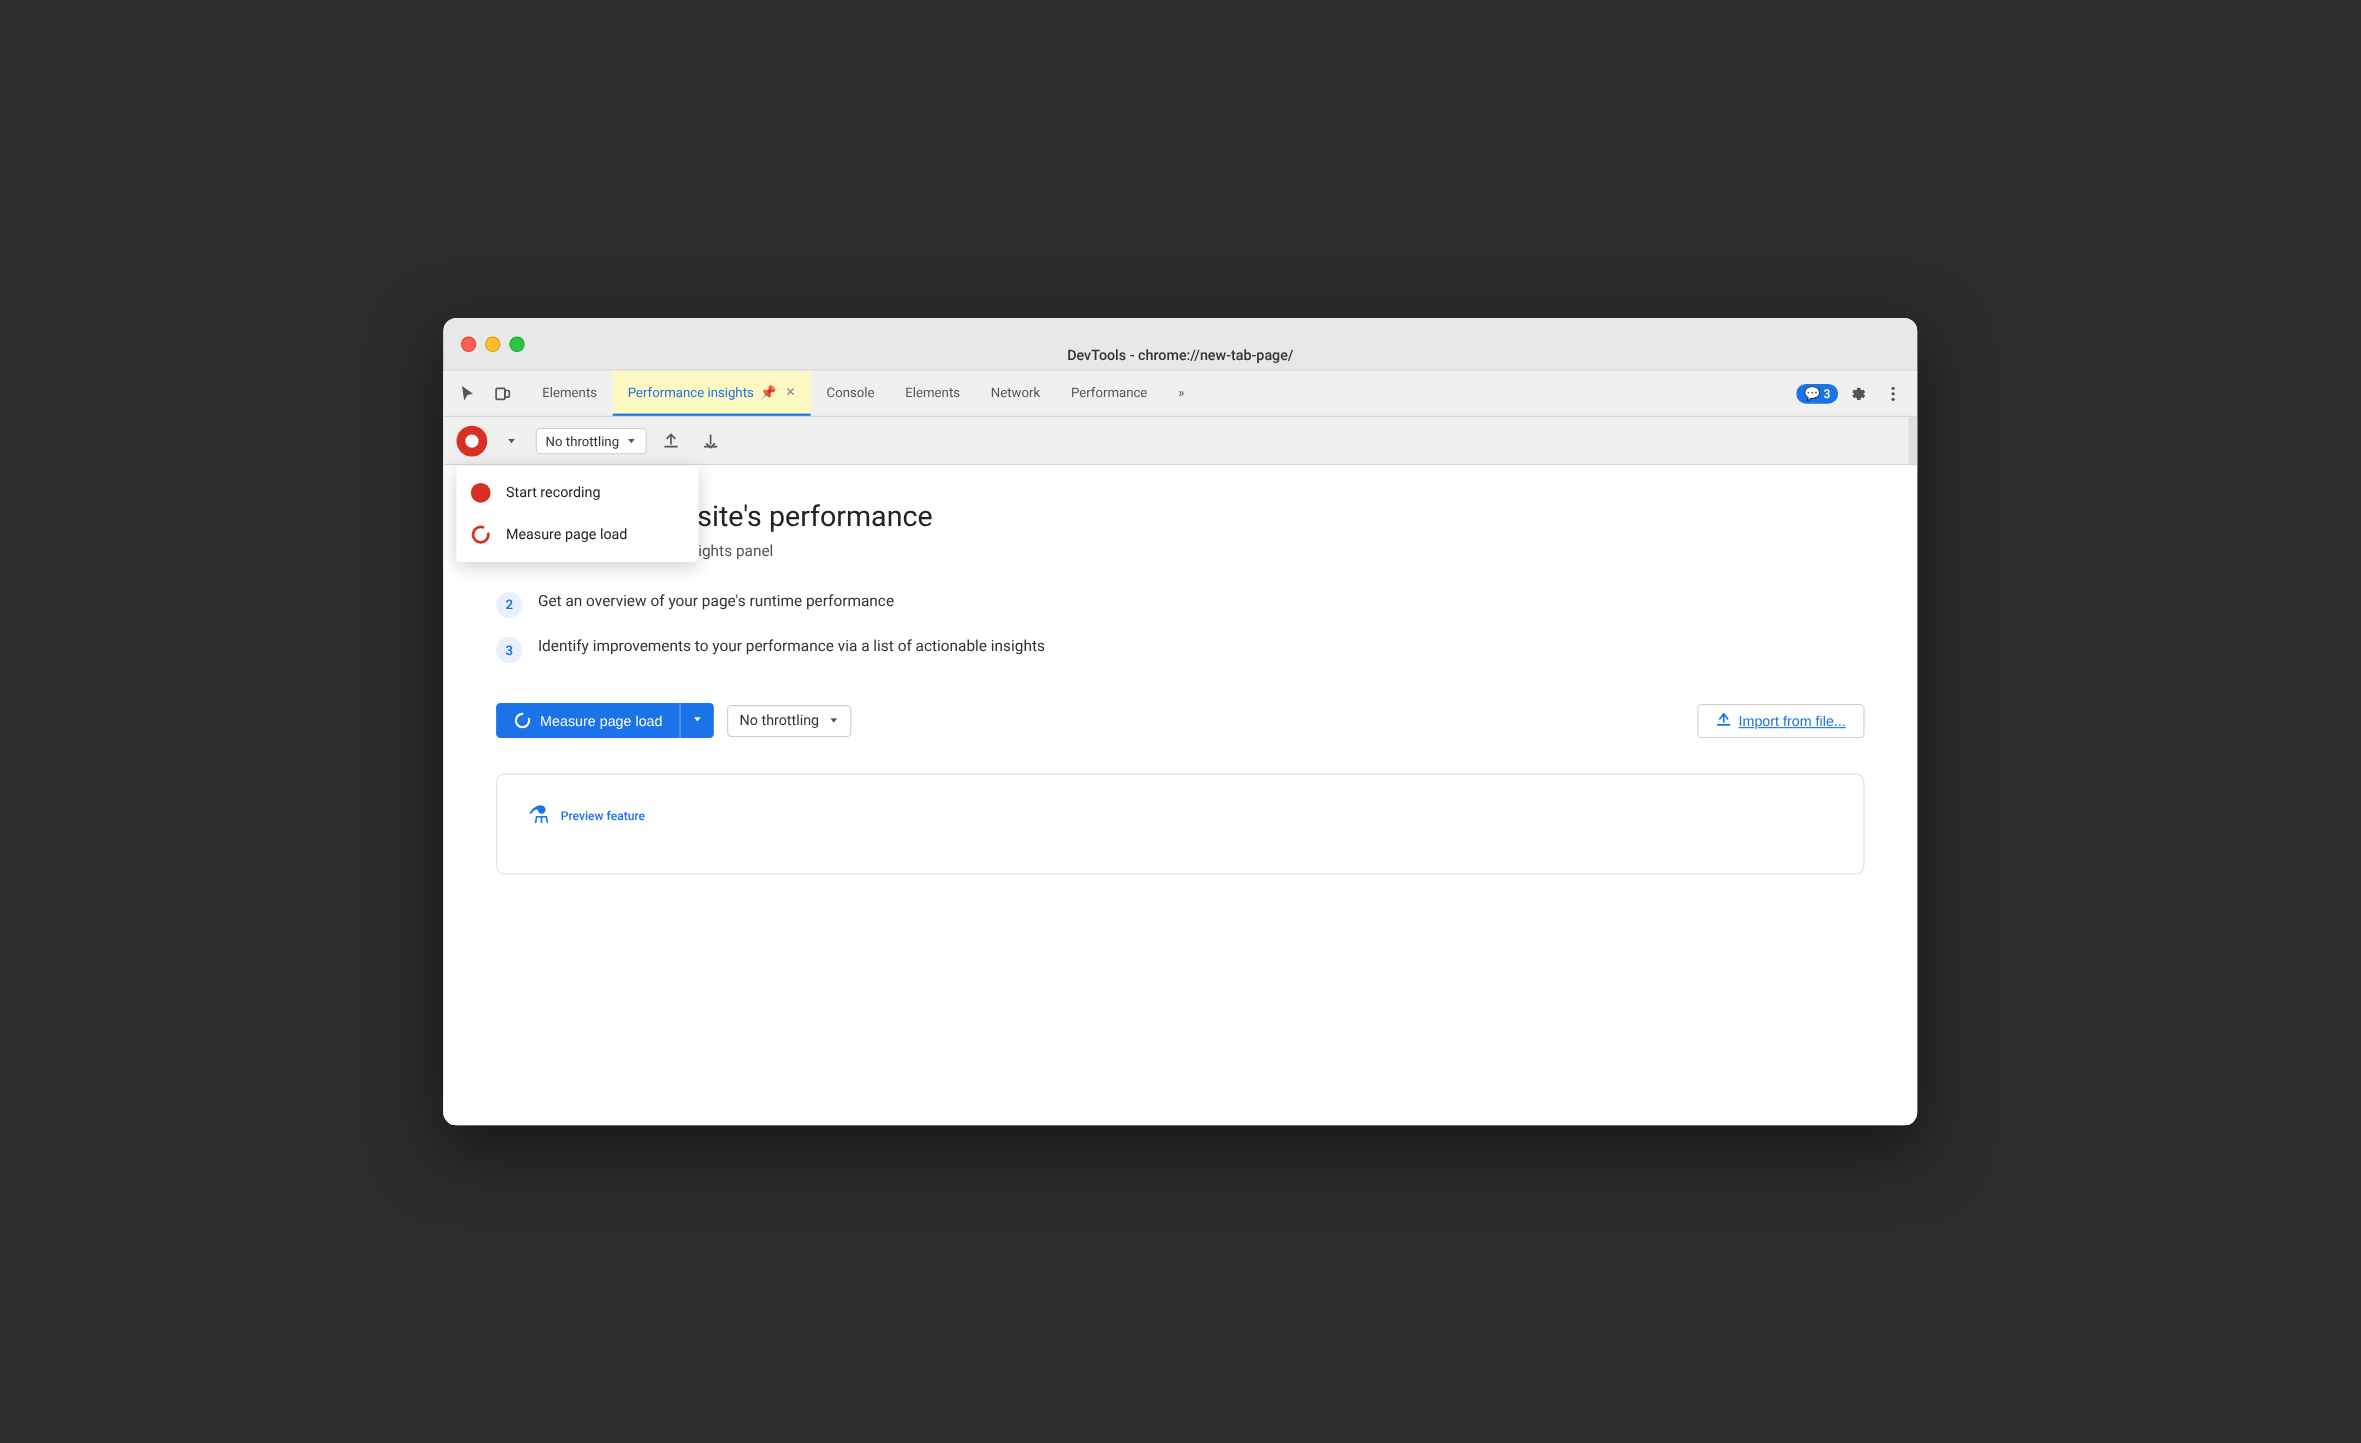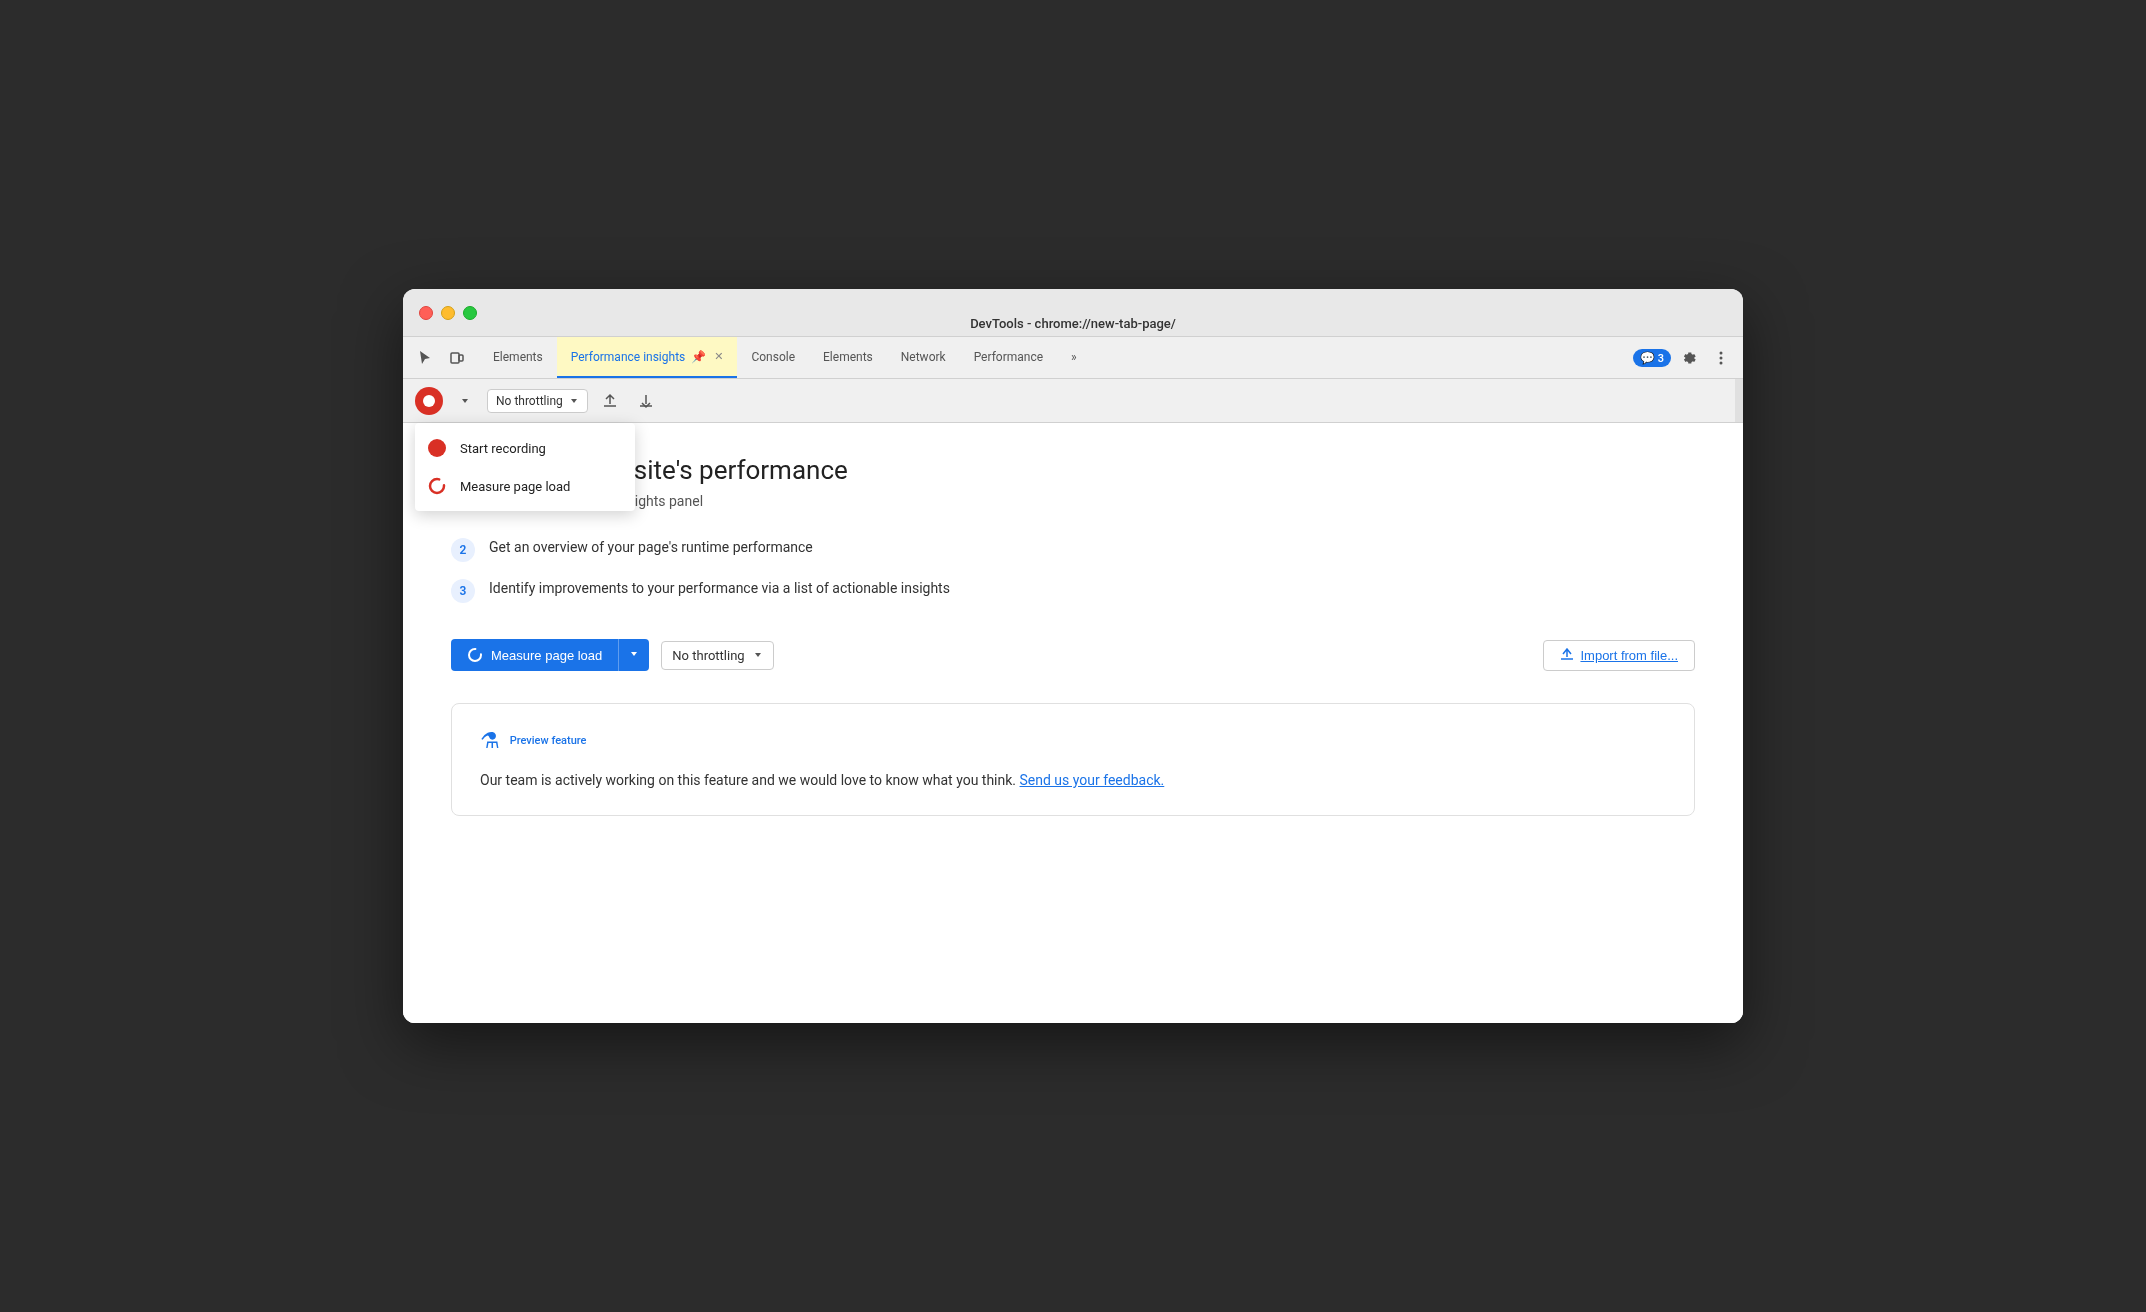--- a/index.html
+++ b/index.html
@@ -539,21 +539,17 @@
           </svg>
           <span>Import from file...</span>
         </button>
       </div>
 
       <div class="preview-card">
         <div class="preview-header">
           <span class="flask-icon">⚗</span>
           <span class="preview-title">Preview feature</span>
         </div>
-        <p class="preview-text">
-          <span>Our team is actively working on this feature and we would love to know what you think.</span>
-          <a class="preview-link">Send us your feedback.</a>
-        </p>
       </div>
     </div>
 
   </div>
 </div>
 
 </body></html>

